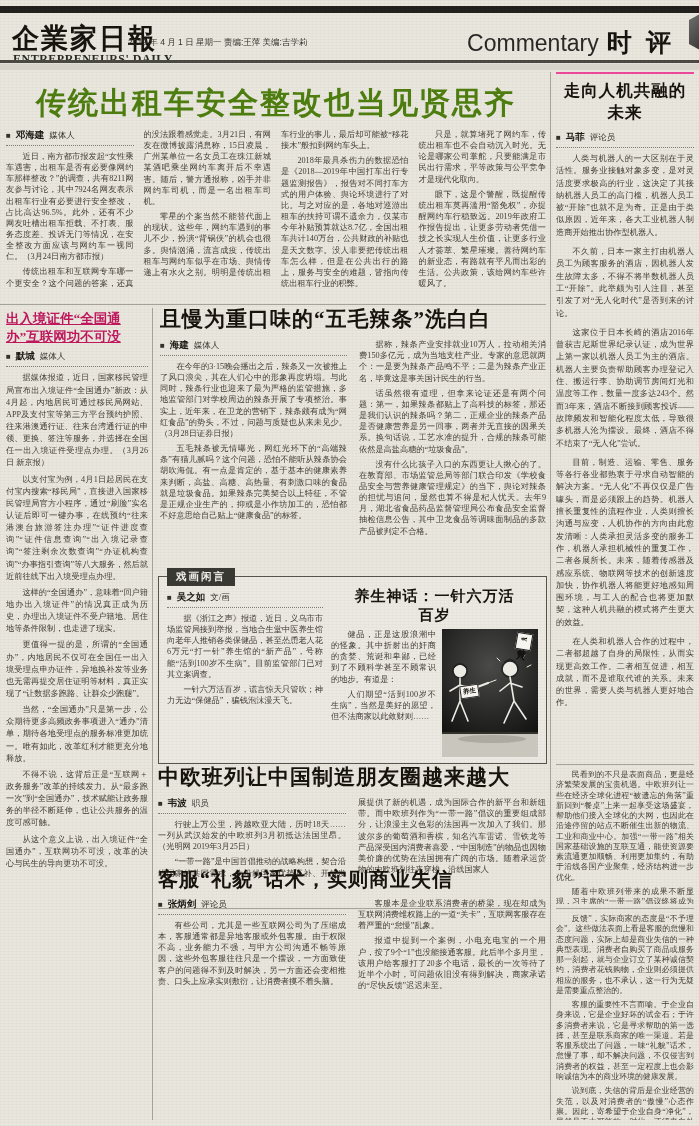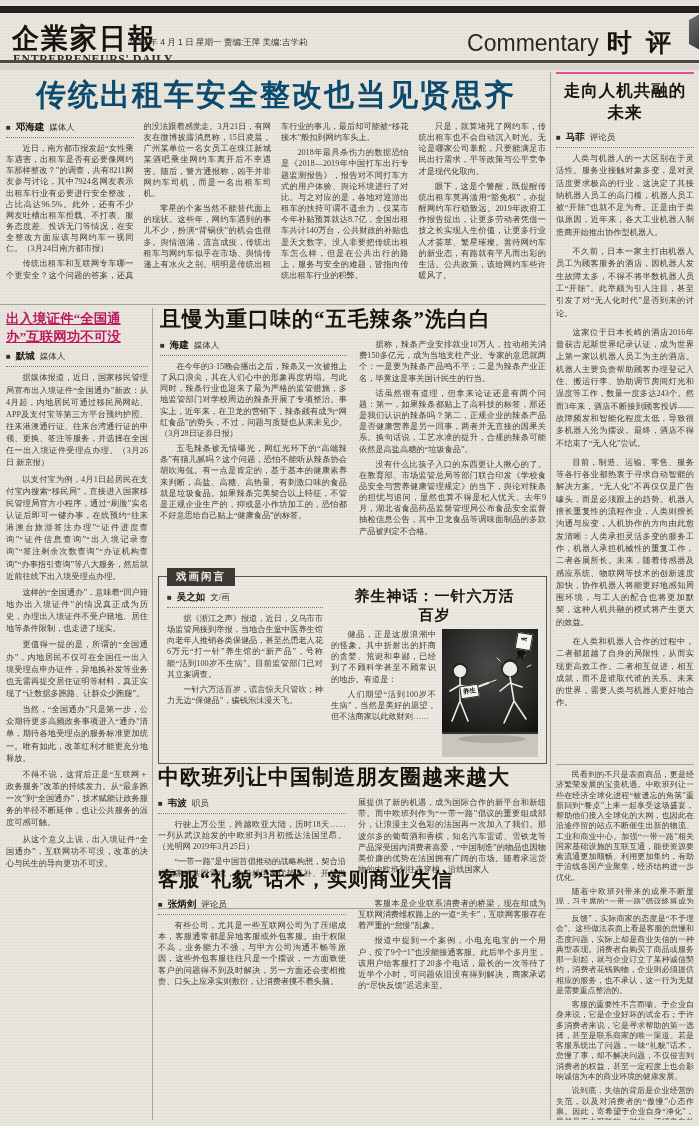--- a/index.html
+++ b/index.html
@@ -29,21 +29,21 @@
   .txt{font-size:8.2px;line-height:1.36;text-align:justify;color:#413d33;}
   .txt p{margin:0 0 4px;text-indent:2em;}
   .byline{display:flex;align-items:baseline;gap:5px;border-bottom:1px dotted #7e7b72;
           padding-bottom:3px;margin-bottom:5px;font-size:8.5px;color:#35322b;text-indent:0;}
   .byline .mark{font-size:8px;line-height:1;}
   .byline .nm{font-weight:bold;font-size:9.5px;color:#1d1a15;}
   .vrule{width:1px;background:#a5a299;}
   .hrule{height:1px;background:#a5a299;}
   
   .art-main{left:6px;top:74px;width:540px;height:232px;}
-  .h-main{font-size:30px;font-weight:900;text-align:center;color:#0c4a6e;letter-spacing:2px;line-height:1.1;margin:4px 0 10px;}
+  .h-main{font-size:30px;font-weight:900;text-align:center;color:#4d7c0f;letter-spacing:2px;line-height:1.1;margin:12px 0 10px;}
   .cols4{column-count:4;column-gap:10px;height:178px;overflow:hidden;}
   
   .strip{left:556px;top:72px;width:138px;}
   .h-strip{font-size:16.5px;font-weight:900;text-align:center;color:#17130d;letter-spacing:1px;
            border-top:2px solid #ec4899;padding-top:6px;margin:0 0 7px;}
   .strip .txt{line-height:1.5;}
   .strip .txt p{margin-bottom:7px;}
   .strip-sec{left:556px;width:138px;overflow:hidden;}
   .strip-sec .txt{font-size:7.9px;line-height:1.3;}
   

